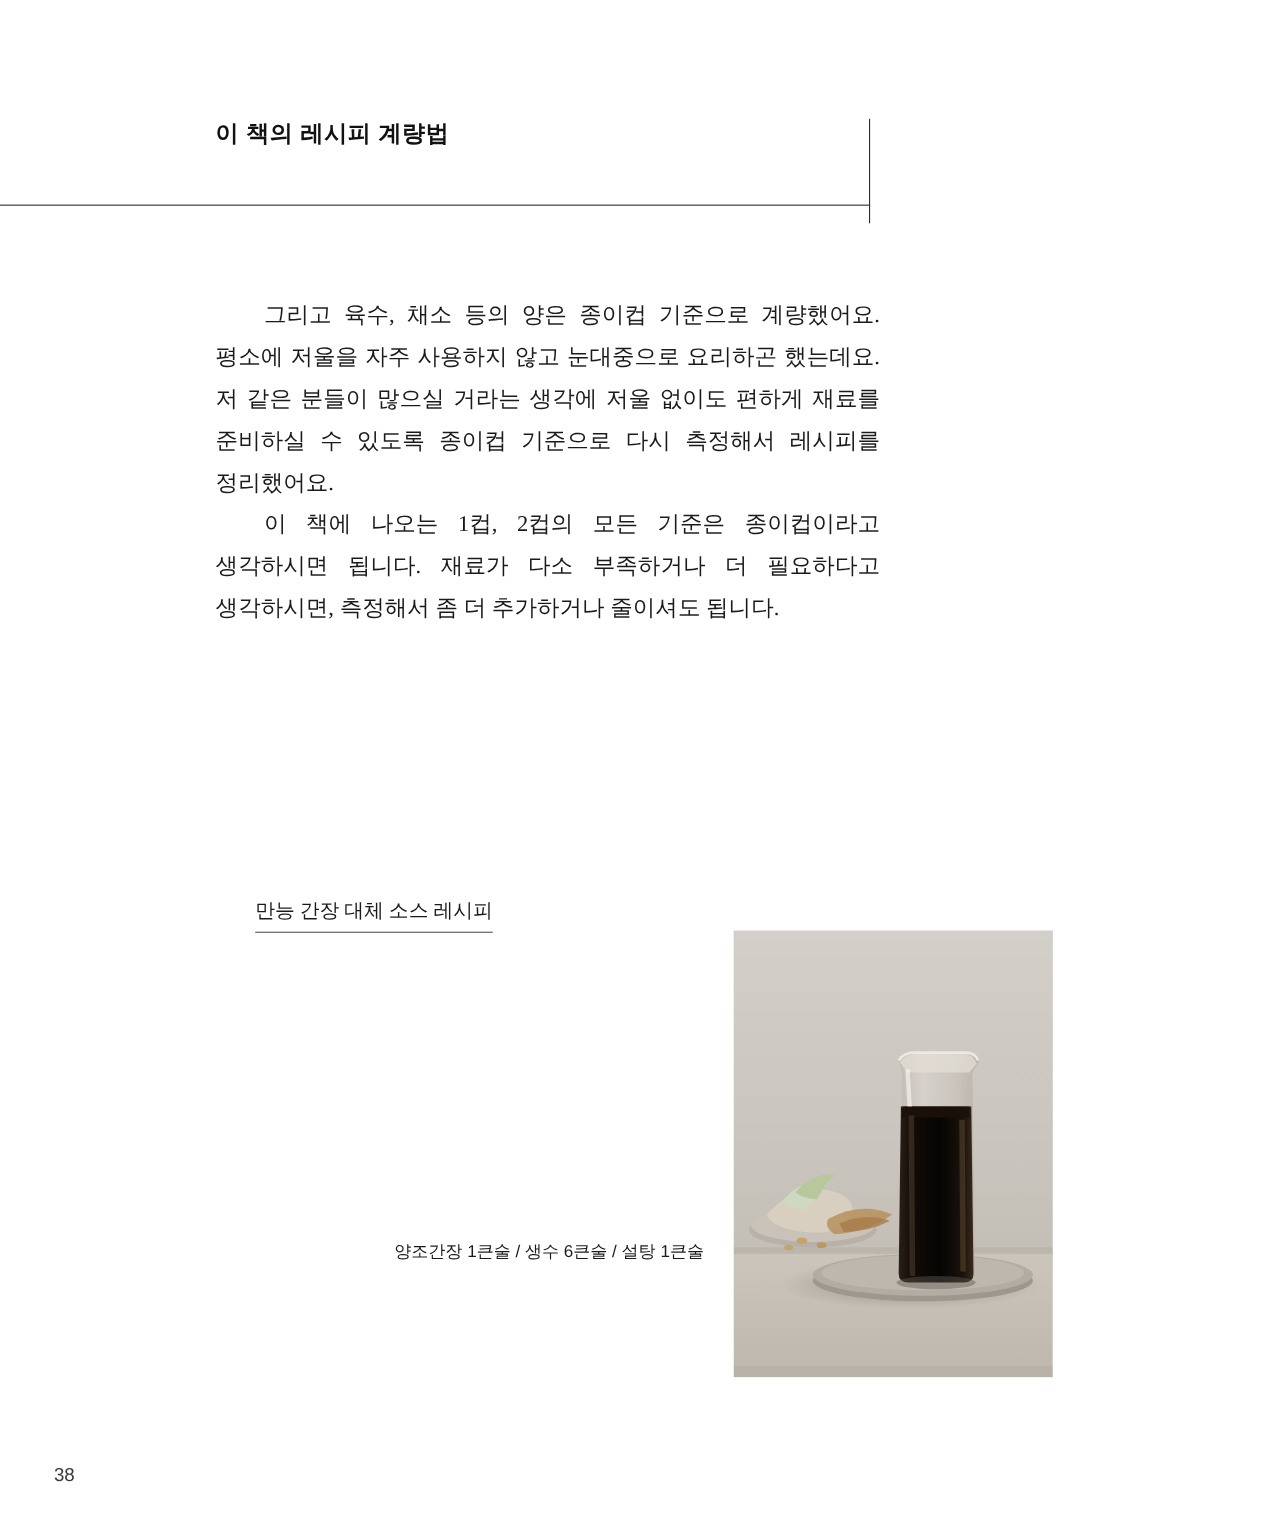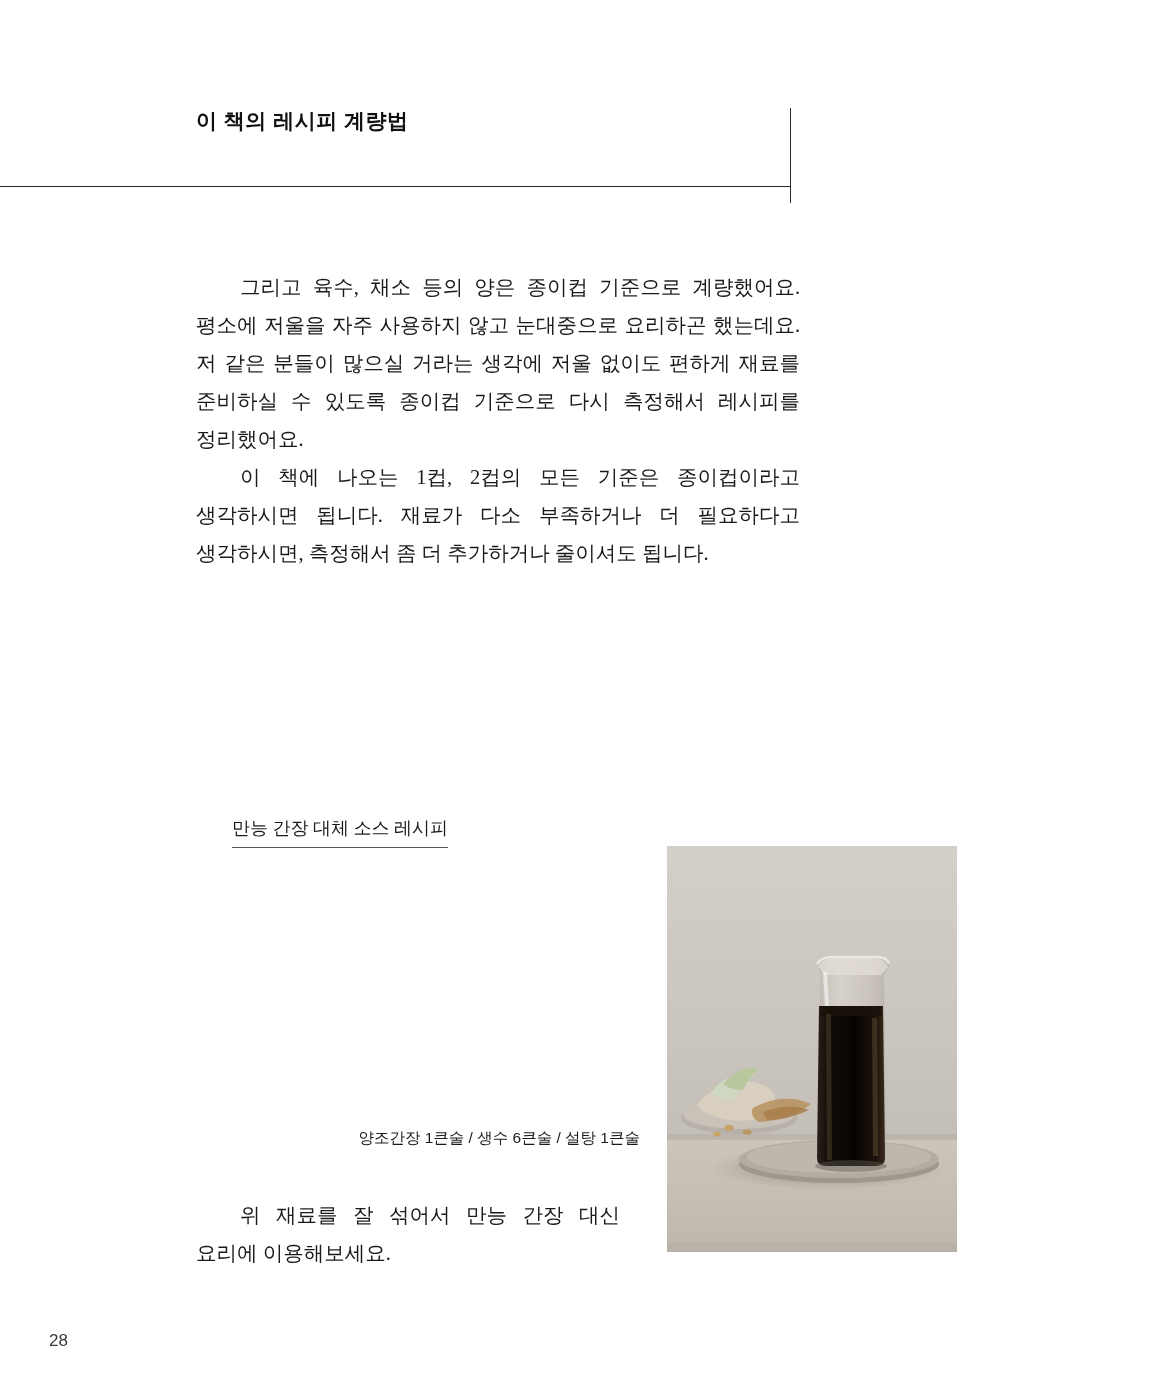--- a/index.html
+++ b/index.html
@@ -148,23 +148,20 @@
   <div class="body-col">
     <p class="para">그리고 육수, 채소 등의 양은 종이컵 기준으로 계량했어요. 평소에 저울을 자주 사용하지 않고 눈대중으로 요리하곤 했는데요. 저 같은 분들이 많으실 거라는 생각에 저울 없이도 편하게 재료를 준비하실 수 있도록 종이컵 기준으로 다시 측정해서 레시피를 정리했어요.</p>
     <p class="para">이 책에 나오는 1컵, 2컵의 모든 기준은 종이컵이라고 생각하시면 됩니다. 재료가 다소 부족하거나 더 필요하다고 생각하시면, 측정해서 좀 더 추가하거나 줄이셔도 됩니다.</p>
   </div>
 
   <div class="subhead">만능 간장 대체 소스 레시피</div>
 
 
   <div class="ingredients">양조간장 1큰술 / 생수 6큰술 / 설탕 1큰술</div>
 
-  <div class="closing">
-    <p class="para">위 재료를 잘 섞어서 만능 간장 대신 요리에 이용해보세요.</p>
-  </div>
 
   <div class="photo">
     <svg width="290" height="406" viewBox="0 0 290 406" xmlns="http://www.w3.org/2000/svg" aria-hidden="true">
       <defs>
         <linearGradient id="wall" x1="0" y1="0" x2="0" y2="1">
           <stop offset="0" stop-color="#d3cfc9"></stop>
           <stop offset="0.55" stop-color="#cbc6bf"></stop>
           <stop offset="1" stop-color="#c3beb6"></stop>
         </linearGradient>
         <linearGradient id="table" x1="0" y1="0" x2="0" y2="1">
@@ -217,15 +214,15 @@
       <path d="M206 170 l4 0 l1 142 l-4 0z" fill="#6b destacar" opacity="0"></path>
       <path d="M205 172 l5 0 l1 138 l-5 0z" fill="#7d6847" opacity="0.35"></path>
       <path d="M151 120 q6 -8 16 -8 l40 0 q11 0 14 9 l-7 8 l-56 0z" fill="#e3ded6" opacity="0.75"></path>
       <path d="M150 118 q5 -7 14 -7 l46 0 q10 0 12 7" fill="none" stroke="#f0ece6" stroke-width="2.5" opacity="0.9"></path>
       <path d="M156 126 l2 34 l4 0 l-2 -34z" fill="#ffffff" opacity="0.55"></path>
       <ellipse cx="184" cy="320" rx="36" ry="6" fill="#5f5a52" opacity="0.45"></ellipse>
       <rect x="0" y="396" width="290" height="10" fill="#b2aca3" opacity="0.5"></rect>
     </svg>
   </div>
 
-  <div class="page-number">28</div>
+  <div class="page-number">38</div>
 
 </div>
 
 </body></html>

